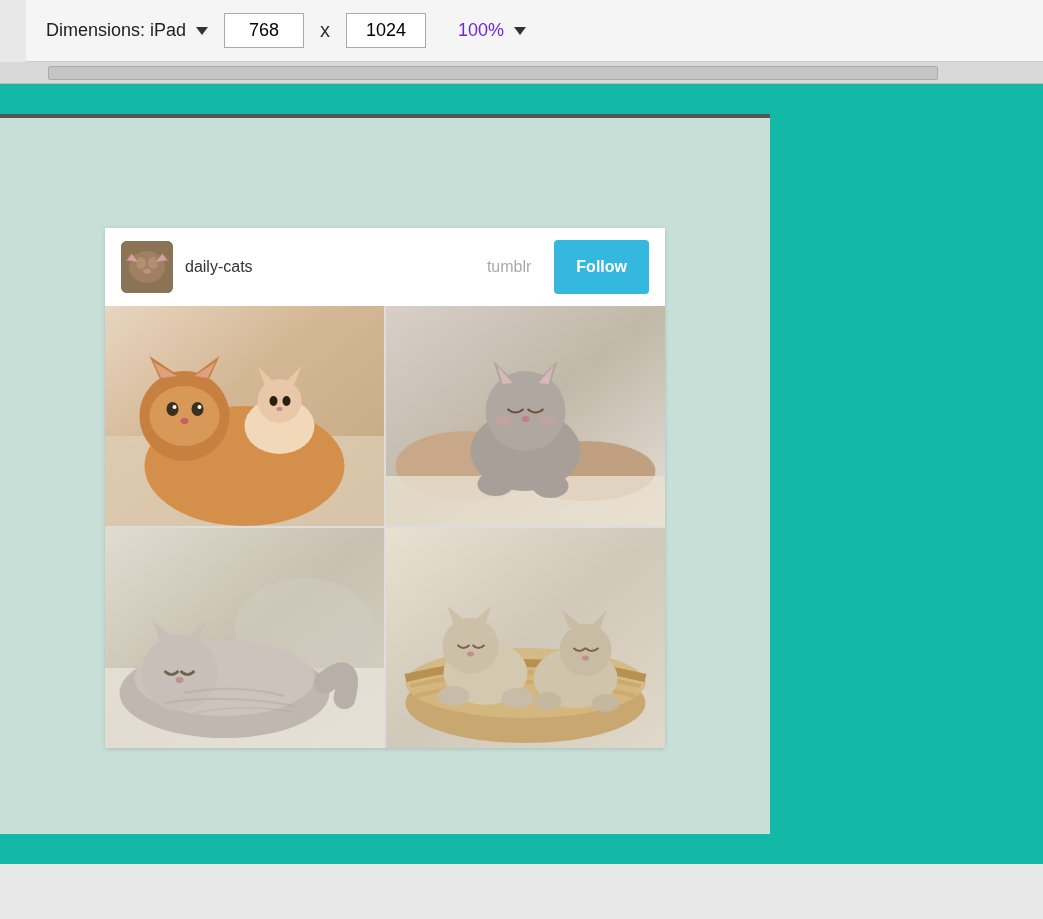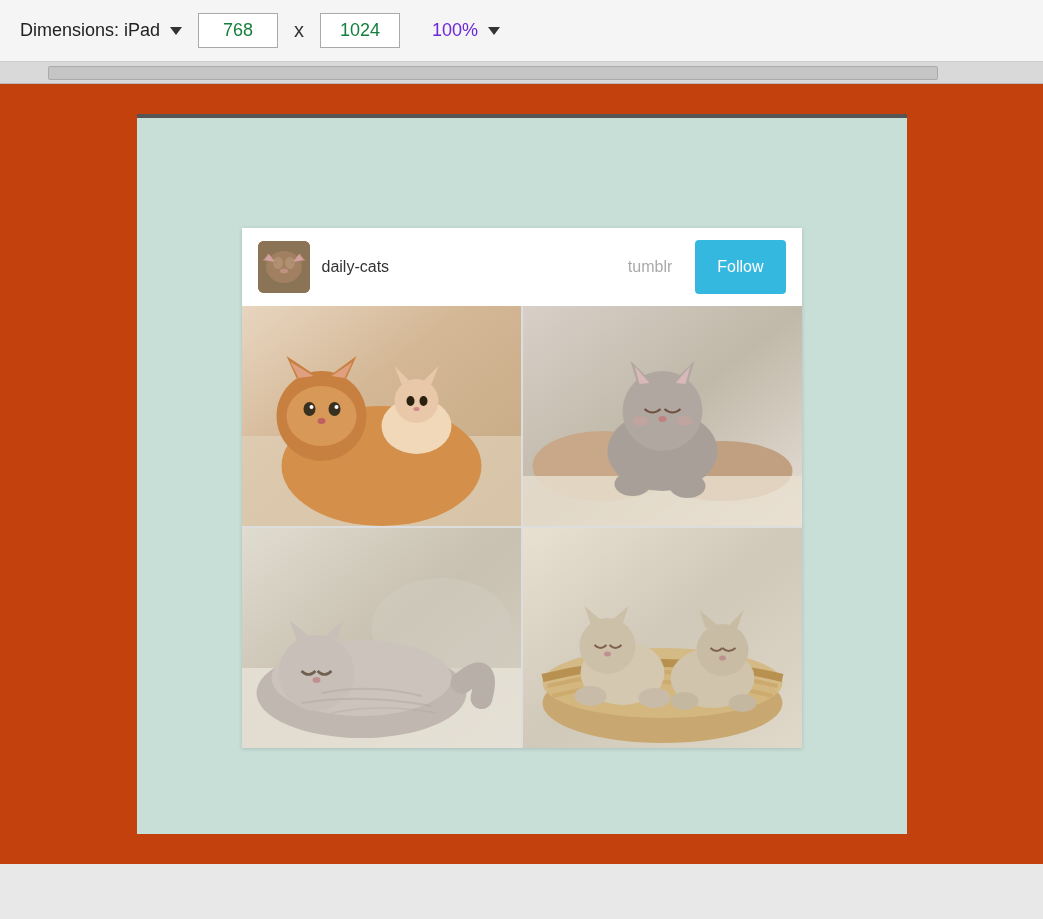--- a/index.html
+++ b/index.html
@@ -11,20 +11,21 @@
 
     
     .toolbar {
       background: #f5f5f5;
       border-bottom: 1px solid #ccc;
       display: flex;
       align-items: center;
       padding: 0 20px;
       height: 62px;
       gap: 16px;
+      margin-left: 26px;
     }
 
     .dimensions-label {
       font-size: 18px;
       color: #222;
       display: flex;
       align-items: center;
       gap: 6px;
       white-space: nowrap;
     }
@@ -39,21 +40,21 @@
       margin-left: 4px;
     }
 
     .dim-input {
       border: 1px solid #aaa;
       background: white;
       padding: 6px 10px;
       font-size: 18px;
       width: 80px;
       text-align: center;
-      color: #15803d;
+      color: #000000;
       outline: none;
     }
 
     .dim-separator {
       font-size: 20px;
       color: #333;
     }
 
     .zoom-label {
       font-size: 18px;
@@ -81,23 +82,22 @@
       width: 890px;
       height: 14px;
       background: #c5c5c5;
       border: 1px solid #aaa;
       border-radius: 2px;
       top: 4px;
     }
 
     
     .canvas-area {
-      background: #c2410c;
-      display: flex;
-      justify-content: center;
+      background: #14b8a6;
+      display: flex;
       padding: 30px 0;
       min-height: 760px;
     }
 
     
     .device-frame {
       background: #c8dfd8;
       width: 770px;
       min-height: 720px;
       padding: 0;
@@ -148,21 +148,21 @@
       margin-right: 11px;
     }
 
     .follow-button {
       background: #35b8e0;
       color: white;
       border: none;
       border-radius: 4px;
       padding: 18px 22px;
       font-size: 16px;
-      font-weight: 400;
+      font-weight: 700;
       cursor: pointer;
     }
 
     
     .image-grid {
       display: grid;
       grid-template-columns: 1fr 1fr;
       grid-template-rows: 1fr 1fr;
       gap: 2px;
       background: #ddd;

